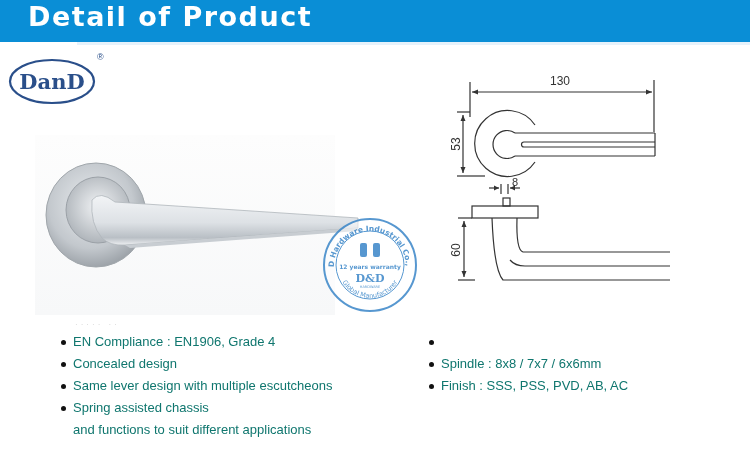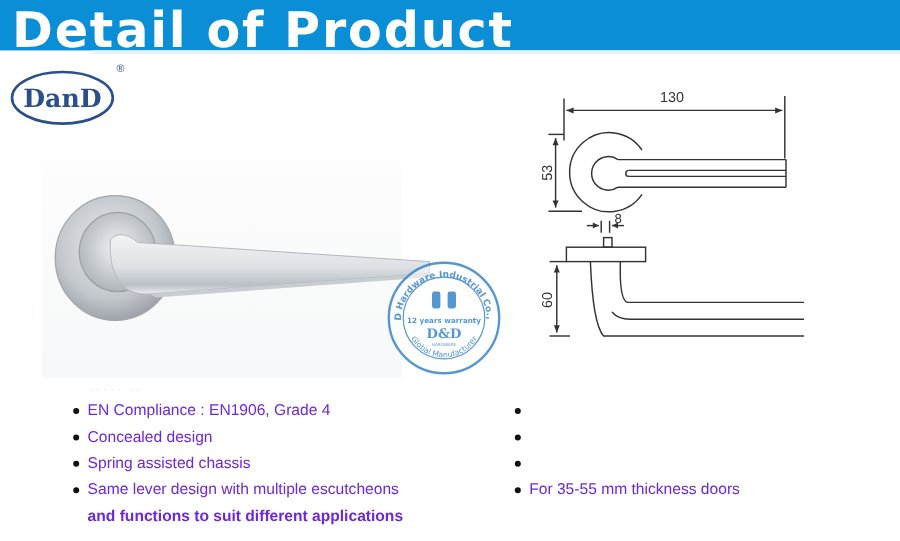--- a/index.html
+++ b/index.html
@@ -4,23 +4,23 @@
   <style>
     * { margin: 0; padding: 0; box-sizing: border-box; }
     html, body { width: 750px; height: 451px; overflow: hidden; background: #ffffff; }
     body { position: relative; font-family: "Liberation Sans", sans-serif; color: #222; }
 
     .header {
       position: absolute; left: 0; top: 0; width: 750px; height: 42px;
       background: #0a8ed6;
     }
     .header-title {
-      position: absolute; left: 10px; top: 1px;
+      position: absolute; left: 28px; top: 1px;
       font-family: "DejaVu Sans", sans-serif; font-weight: bold;
-      font-size: 41px; color: #ffffff; letter-spacing: 1.5px;
+      font-size: 27px; color: #ffffff; letter-spacing: 1.5px;
     }
     .header-underline {
       position: absolute; left: 77px; top: 42px; width: 673px; height: 3px;
       background: #e6f2fb;
     }
 
     .logo {
       position: absolute; left: 8px; top: 58px; width: 88px; height: 47px;
     }
     .reg {
@@ -32,28 +32,28 @@
       background: linear-gradient(180deg, #fdfdfd 0%, #f7f8f9 100%);
     }
     .product-photo { position: absolute; left: 40px; top: 160px; width: 320px; height: 150px; }
 
     .stamp { position: absolute; left: 320px; top: 215px; width: 100px; height: 100px; }
 
     .drawing-top { position: absolute; left: 440px; top: 70px; width: 230px; height: 115px; }
     .drawing-side { position: absolute; left: 440px; top: 170px; width: 230px; height: 120px; }
 
     .features {
-      position: absolute; list-style: none; font-size: 13px; color: #6d28d9;
+      position: absolute; list-style: none; font-size: 13px; color: #0f766e;
     }
     .features li { position: relative; padding-left: 12px; height: 22px; line-height: 22px; white-space: nowrap; }
     .features li .bullet {
       position: absolute; left: 0; top: 9px; width: 5px; height: 5px; border-radius: 50%;
       background: #111;
     }
-    .features li.cont { padding-left: 12px; font-weight: bold; }
+    .features li.cont { padding-left: 12px; }
     .features-left { left: 61px; top: 331px; }
     .features-right { left: 429px; top: 331px; }
 
     .faint-dots {
       position: absolute; left: 75px; top: 320px; font-size: 8px; color: #d8d8d8; letter-spacing: 3px;
     }
   </style>
 </head>
 <body>
 
@@ -170,23 +170,22 @@
   </g>
   <text x="72" y="16" font-family="Liberation Sans, sans-serif" font-size="11" fill="#333">8</text>
   <text x="0" y="0" transform="translate(20,80) rotate(-90)" text-anchor="middle" font-family="Liberation Sans, sans-serif" font-size="12" fill="#333">60</text>
 </svg>
 
 <div class="faint-dots">·····  ··</div>
 
 <ul class="features features-left">
   <li><span class="bullet"></span><span>EN Compliance : EN1906, Grade 4</span></li>
   <li><span class="bullet"></span><span>Concealed design</span></li>
+  <li><span class="bullet"></span><span>Same lever design with multiple escutcheons</span></li>
   <li><span class="bullet"></span><span>Spring assisted chassis</span></li>
-  <li><span class="bullet"></span><span>Same lever design with multiple escutcheons</span></li>
   <li class="cont"><span>and functions to suit different applications</span></li>
 </ul>
 
 <ul class="features features-right">
   <li><span class="bullet"></span></li>
-  <li><span class="bullet"></span></li>
-  <li><span class="bullet"></span></li>
-  <li><span class="bullet"></span><span>For 35-55 mm thickness doors</span></li>
+  <li><span class="bullet"></span><span>Spindle : 8x8 / 7x7 / 6x6mm</span></li>
+  <li><span class="bullet"></span><span>Finish : SSS, PSS, PVD, AB, AC</span></li>
 </ul>
 
 </body></html>

